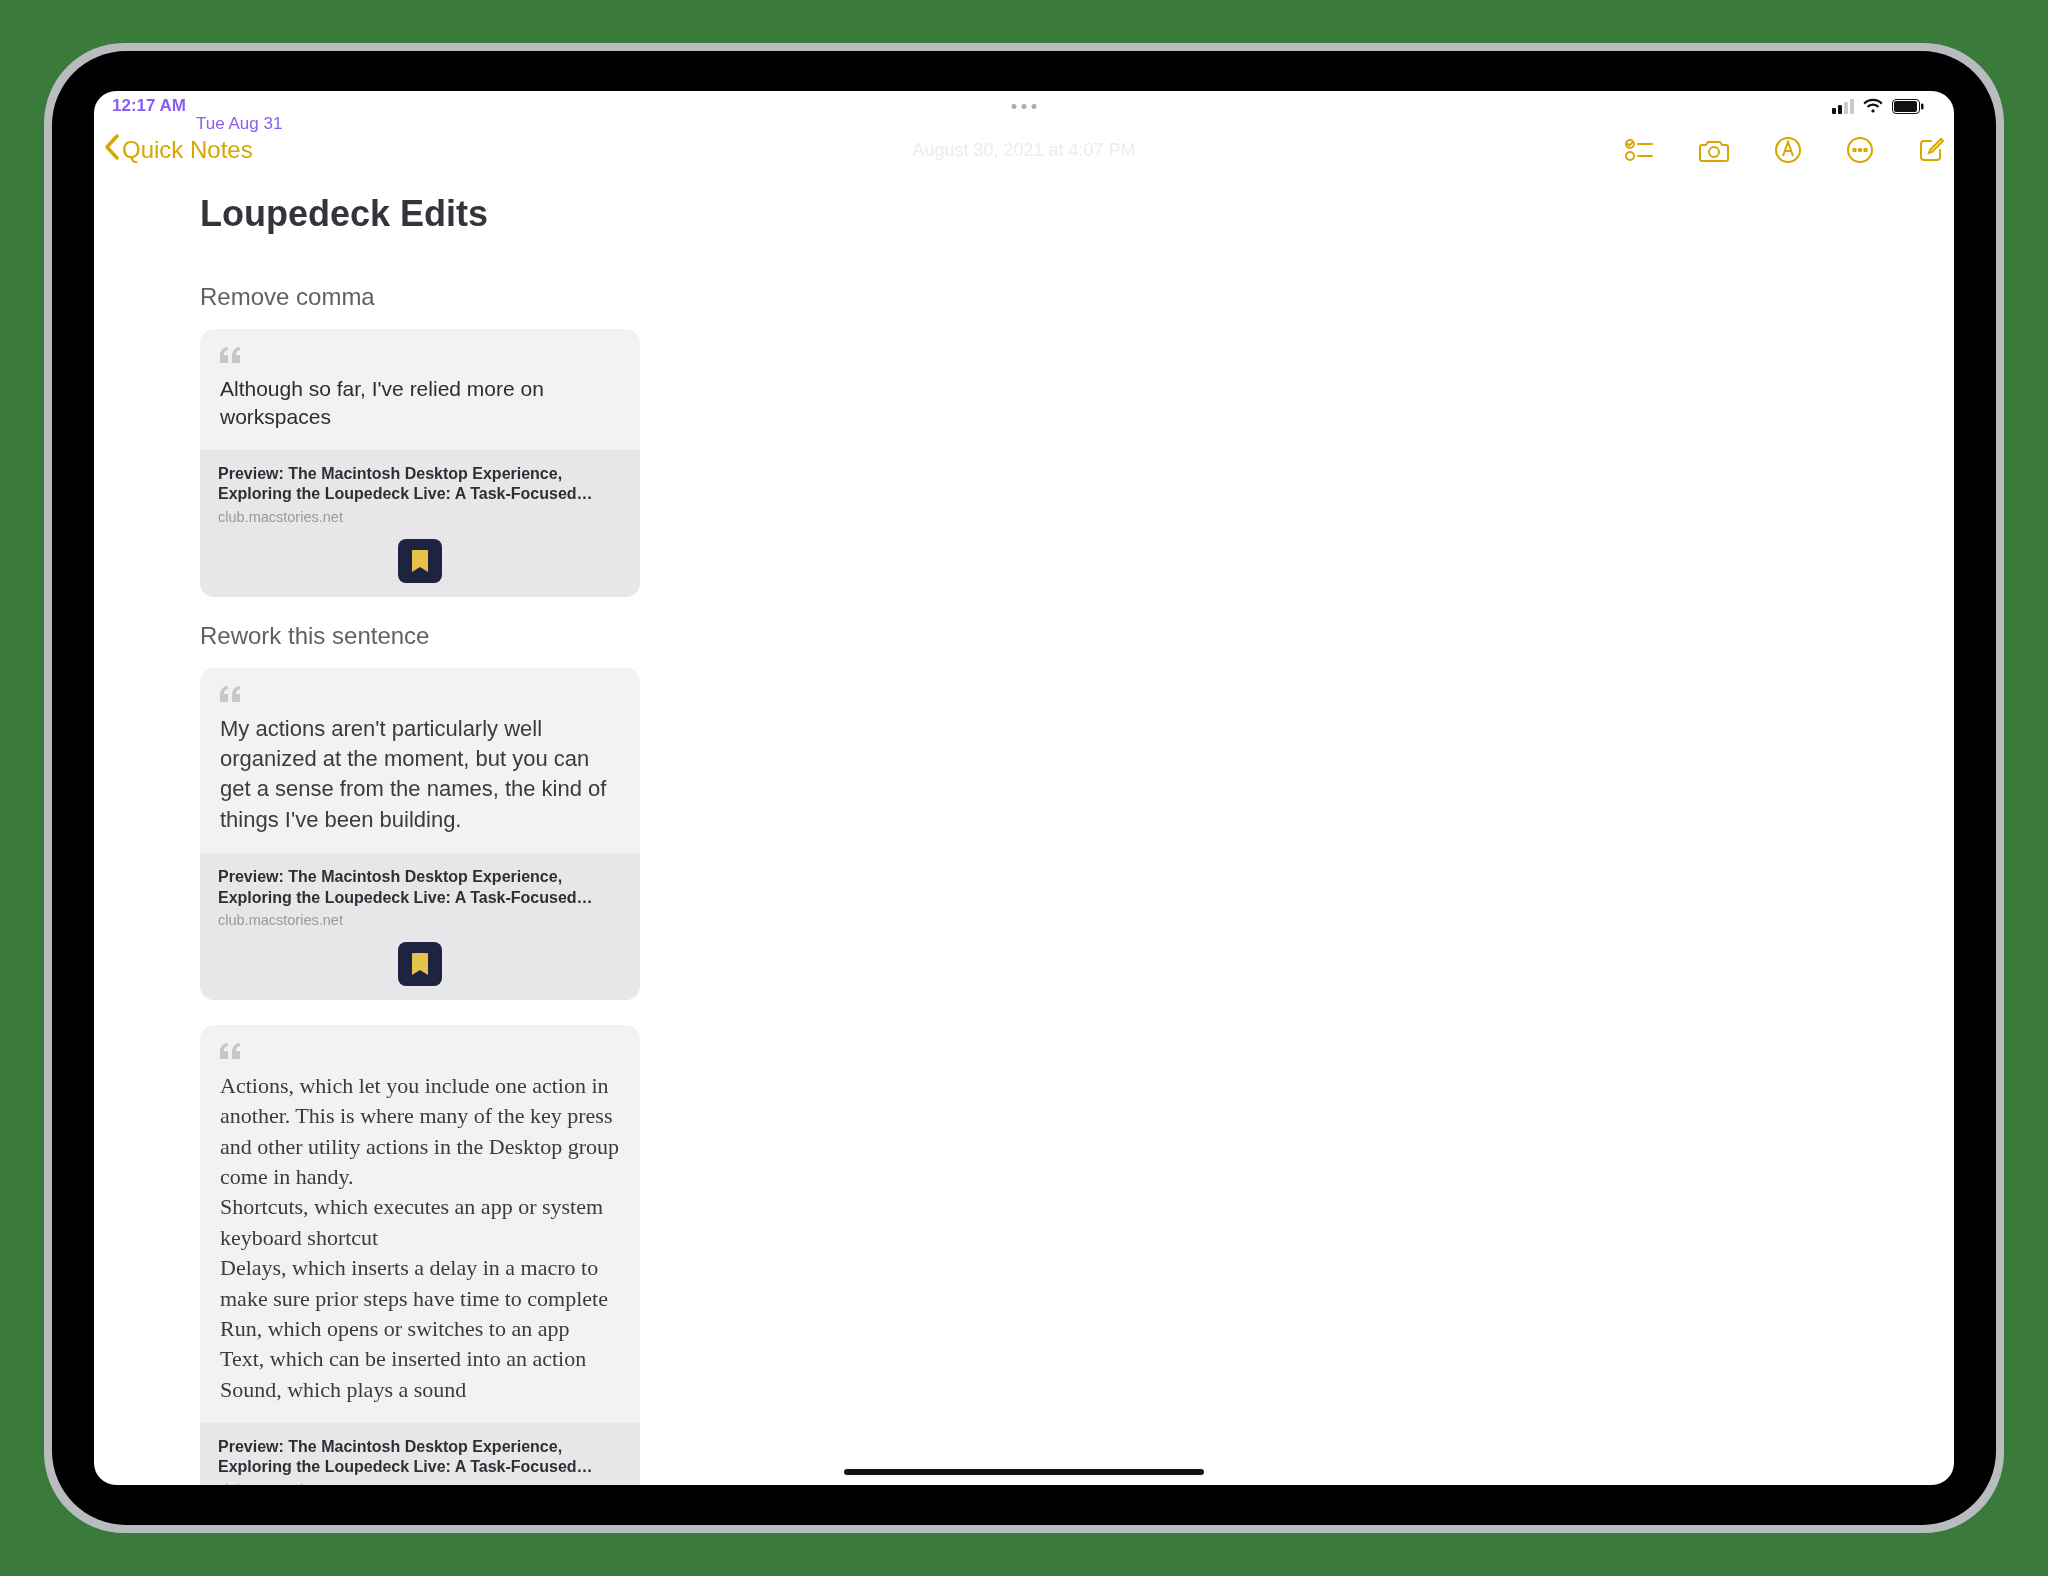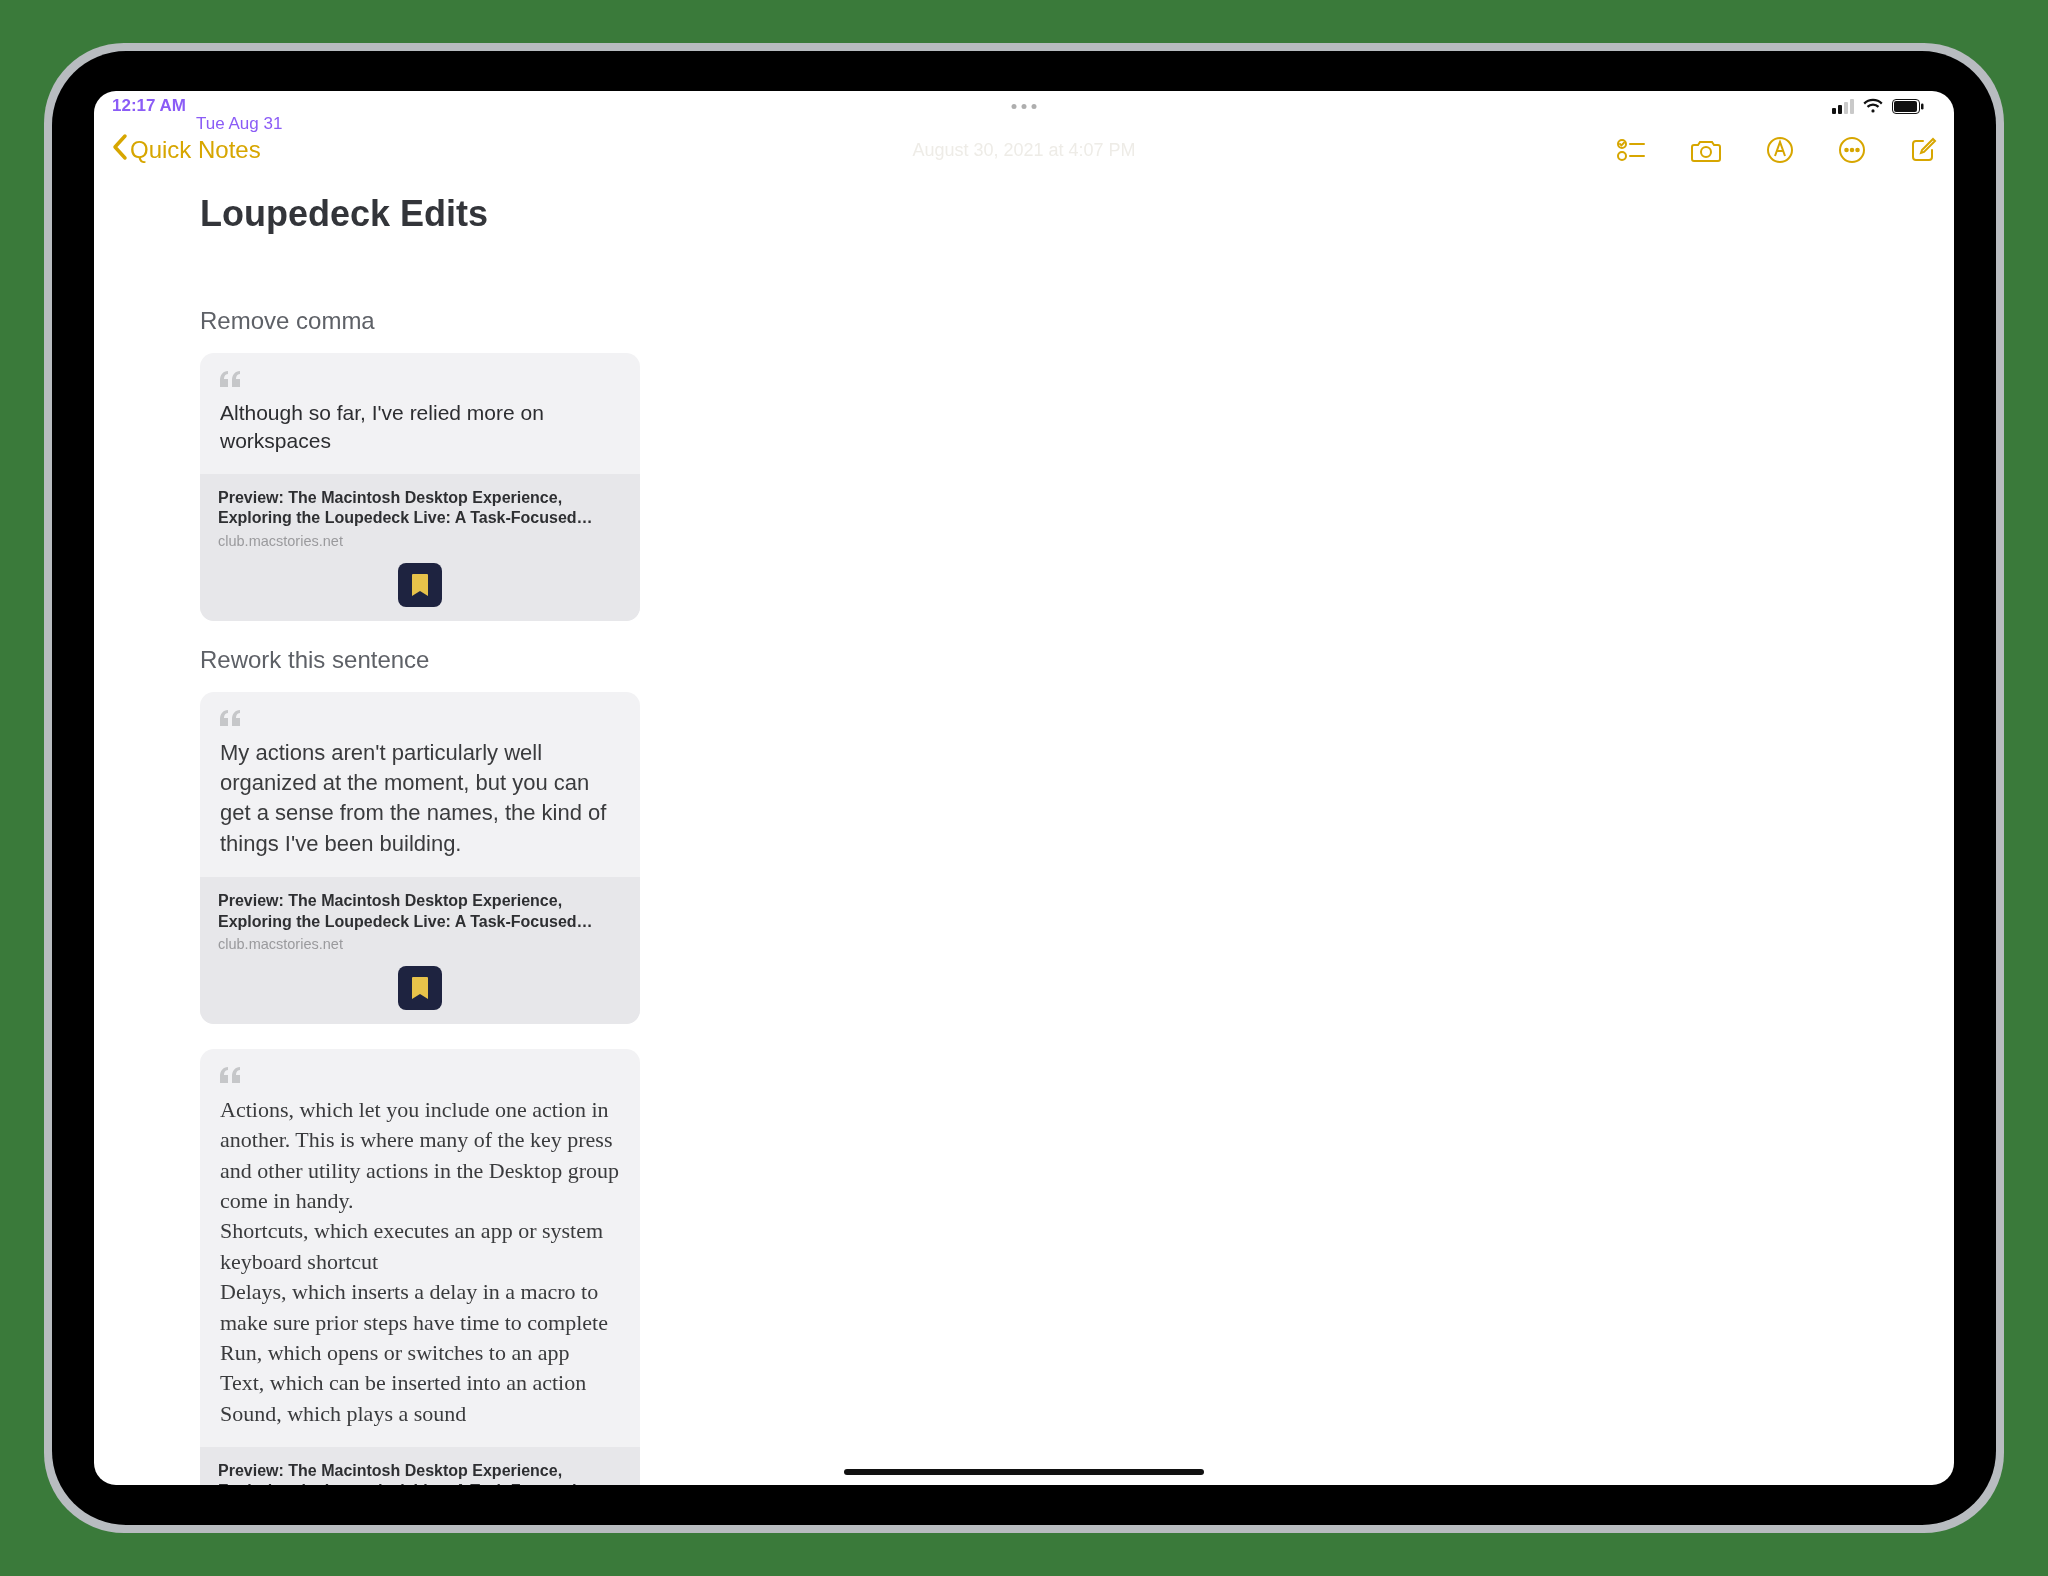--- a/index.html
+++ b/index.html
@@ -62,21 +62,21 @@
     width: 5px; height: 5px; border-radius: 50%;
     background: #aeaeae;
   }
   .status-right { display: flex; align-items: center; gap: 8px; }
   
   .nav-bar {
     height: 58px;
     display: flex;
     align-items: center;
     justify-content: space-between;
-    padding: 0 16px;
+    padding: 0 8px;
     position: relative;
   }
   .nav-bar .back {
     display: flex;
     align-items: center;
     gap: 2px;
     color: #d7a600;
     font-size: 24px;
     font-weight: 400;
   }
@@ -99,21 +99,21 @@
   
   .content {
     flex: 1;
     overflow-y: auto;
     padding: 14px 106px 40px 106px;
   }
   .note-title {
     font-size: 36px;
     font-weight: 700;
     color: #33353a;
-    margin-bottom: 72px;
+    margin-bottom: 48px;
   }
   .subheading {
     font-size: 24px;
     color: #5e6167;
     margin-bottom: 18px;
     font-weight: 400;
   }
   .card {
     width: 440px;
     background: #f2f2f4;

